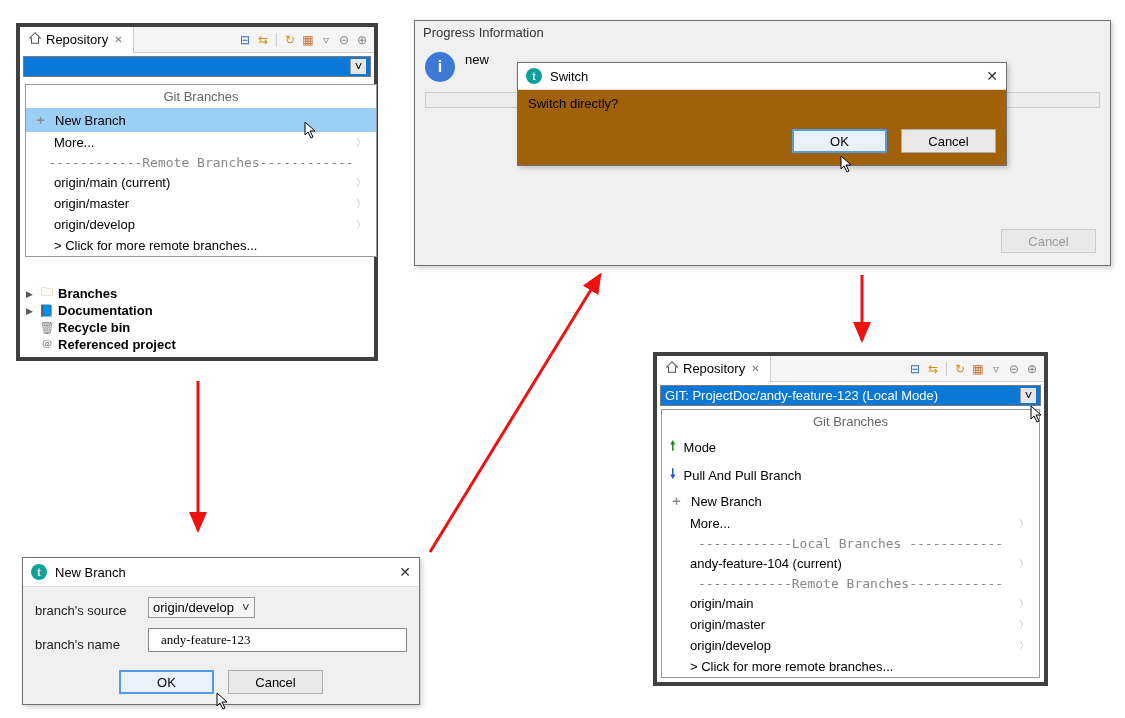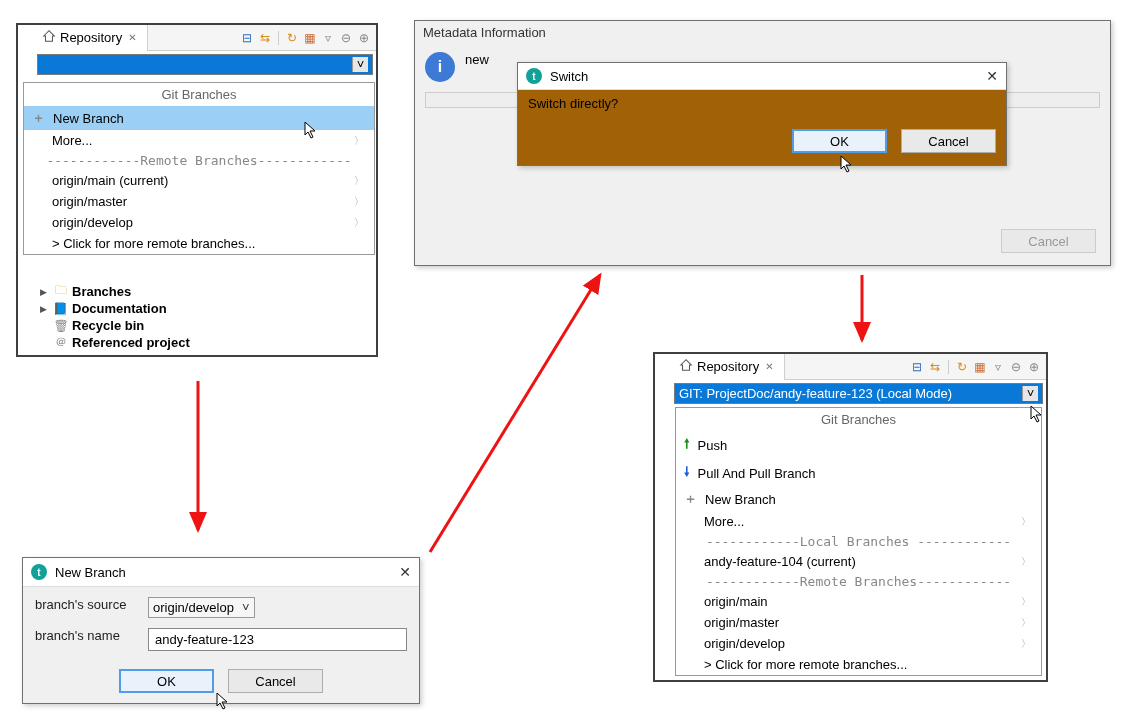--- a/index.html
+++ b/index.html
@@ -1,18 +1,18 @@
 <!DOCTYPE html>
 <html><head>
 <meta charset="utf-8">
 <style>
   * { box-sizing: border-box; font-family: "Segoe UI", Tahoma, sans-serif; font-size: 13px; }
   body { margin: 0; background: #fff; width: 1125px; height: 718px; position: relative; overflow: hidden; }
 
-  .panel { position: absolute; border: 2px solid #404040; background: #fff; padding-left: 16px; }
+  .panel { position: absolute; border: 4px solid #404040; background: #fff; }
   .dialog { position: absolute; border: 1px solid #707070; background: #f0f0f0; box-shadow: 2px 2px 5px rgba(0,0,0,0.2); }
 
   
   .tab-strip { display: flex; align-items: center; height: 26px; background: #f5f5f5; border-bottom: 1px solid #d0d0d0; }
   .tab { display: flex; align-items: center; gap: 4px; padding: 0 8px; height: 26px; background: #fff; border-right: 1px solid #d0d0d0; }
   .tab-close { color: #777; font-size: 10px; padding: 0 2px; }
   .toolbar-right { margin-left: auto; display: flex; align-items: center; gap: 2px; padding-right: 4px; }
   .tool-ic { width: 16px; height: 16px; display: inline-flex; align-items: center; justify-content: center; font-size: 12px; color: #333; }
   .tool-sep { width:1px; height:14px; background:#ccc; margin:0 3px; }
 
@@ -47,25 +47,25 @@
   .switch-ic { width:16px; height:16px; border-radius:50%; background:#11a199; color:#fff; display:inline-flex; align-items:center; justify-content:center; font-weight:bold; font-size:10px; }
   .switch-close { margin-left:auto; font-size:14px; color:#333; }
   .switch-body { padding:6px 10px 12px 10px; background:#a16207; }
   .btn { display:inline-flex; align-items:center; justify-content:center; width:95px; height:24px; background:#e9e9e9; border:1px solid #adadad; }
   .btn.primary { border:2px solid #4f9de8; background:#e9f2fb; }
   .btn-row { display:flex; gap:14px; justify-content:flex-end; margin-top:18px; }
 
   
   .nb-titlebar { display:flex; align-items:center; background:#fff; padding:6px 8px; gap:8px; border-bottom:1px solid #ddd; }
   .nb-body { padding:10px 12px; }
-  .form-row { display:flex; align-items:flex-start; gap:8px; margin-bottom:10px; }
+  .form-row { display:flex; align-items:flex-end; gap:8px; margin-bottom:10px; }
   .form-row label { width:105px; color:#222; }
   .select { display:flex; align-items:center; border:1px solid #999; background:#f6f6f6; padding:2px 4px; }
   .select .chev { margin-left:8px; color:#333; }
-  .text-input { flex:1; border:1px solid #888; padding:3px 6px; background:#fff; }
+  .text-input { flex:1; border:1px solid #888; padding:3px 12px; background:#fff;font-family:Liberation Serif, serif; }
 
   
   .arrow { position:absolute; pointer-events:none; }
 
   
   .ic-yellow { color:#d88b16; }
   .ic-blue { color:#2f6fbf; }
   .ic-gray { color:#888; }
   .ic-folder { color:#d9a33b; }
 
@@ -155,21 +155,21 @@
     </div>
   </div>
 </div>
 <div class="cursor" style="left:304px; top:121px;">
   <svg viewBox="0 0 16 20">
       <path d="M1 1 L1 14 L4 11 L7 17 L9 16 L6 10 L11 10 Z" fill="#fff" stroke="#000" stroke-width="1"></path>
     </svg>
 </div>
 
 <div class="dialog" style="left:414px; top:20px; width:697px; height:246px;">
-  <div class="dlg-title-bar">Metadata Information</div>
+  <div class="dlg-title-bar">Progress Information</div>
   <div class="dlg-body">
     <div class="info-row">
       <span class="info-ic">i</span>
       <span>new</span>
     </div>
     <div class="progress-bar"></div>
   </div>
   <div style="position:absolute; right:14px; bottom:12px;">
     <div class="btn" style="color:#999; border-color:#ccc;">
         <span>Cancel</span>
@@ -256,21 +256,21 @@
     </div>
   </div>
   <div class="branch-select">
     <span>GIT: ProjectDoc/andy-feature-123   (Local Mode)</span>
     <span class="chev">˅</span>
   </div>
   <div class="menu-list" style="margin:0 4px 4px 4px;">
     <div class="menu-title">Git Branches</div>
     <div class="menu-item">
       <span class="up-ic">🠕</span>
-      <span>Push</span>
+      <span>Mode</span>
     </div>
     <div class="menu-item">
       <span class="down-ic">🠗</span>
       <span>Pull And Pull Branch</span>
     </div>
     <div class="menu-item">
       <span class="plus-ic">＋</span>
       <span>New Branch</span>
     </div>
     <div class="menu-item">

